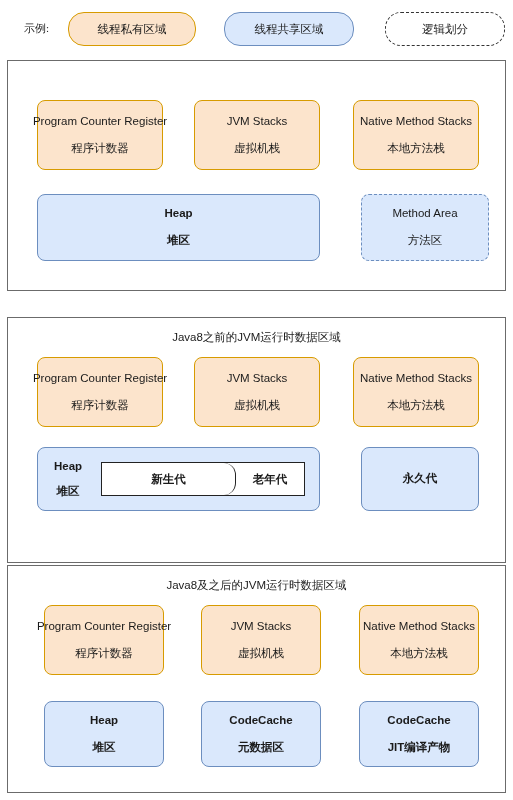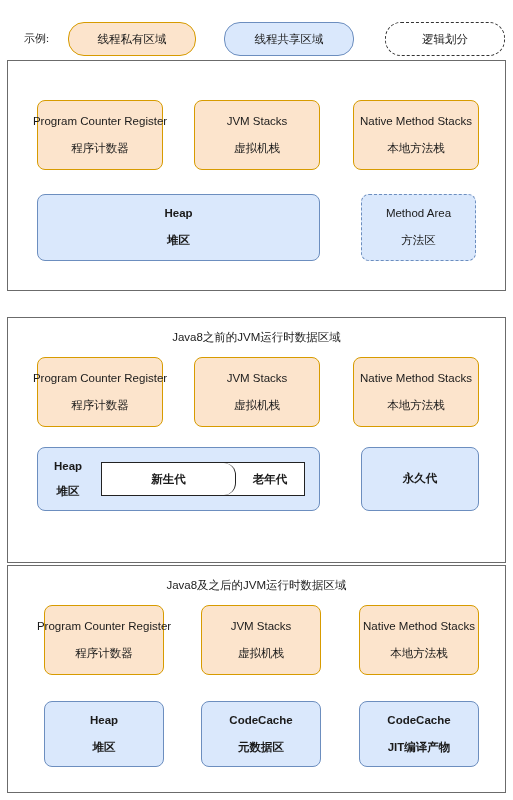--- a/index.html
+++ b/index.html
@@ -12,21 +12,21 @@
     height: 800px;
     font-family: "Liberation Sans", "DejaVu Sans", sans-serif;
     color: #1a1a1a;
     position: relative;
     overflow: hidden;
   }
 
   
   .legend {
     position: absolute;
-    left: 0; top: 14px;
+    left: 0; top: 4px;
     width: 446px; height: 52px; font-family: Liberation Serif, serif;
   }
   .legend-label {
     position: absolute;
     left: 24px; top: 17px;
     font-size: 11px;
     color: #1a1a1a;
     white-space: nowrap;
   }
   .legend-box {
@@ -117,21 +117,21 @@
 
   
   .col1 { left: 29px;  width: 126px; }
   .col2 { left: 186px; width: 126px; }
   .col3 { left: 345px; width: 126px; }
 
   .row-top { top: 39px; height: 70px; }
 
   
   .heap-wide { left: 29px; width: 283px; top: 133px; height: 67px; }
-  .method-area { left: 353px; width: 115px; top: 133px; height: 67px; }
+  .method-area { left: 353px; width: 128px; top: 133px; height: 67px; }
 
   
   .heap-gen {
     left: 29px; width: 283px;
     top: 129px; height: 64px;
     display: block;
   }
   .heap-gen-label {
     position: absolute;
     left: 16px;

